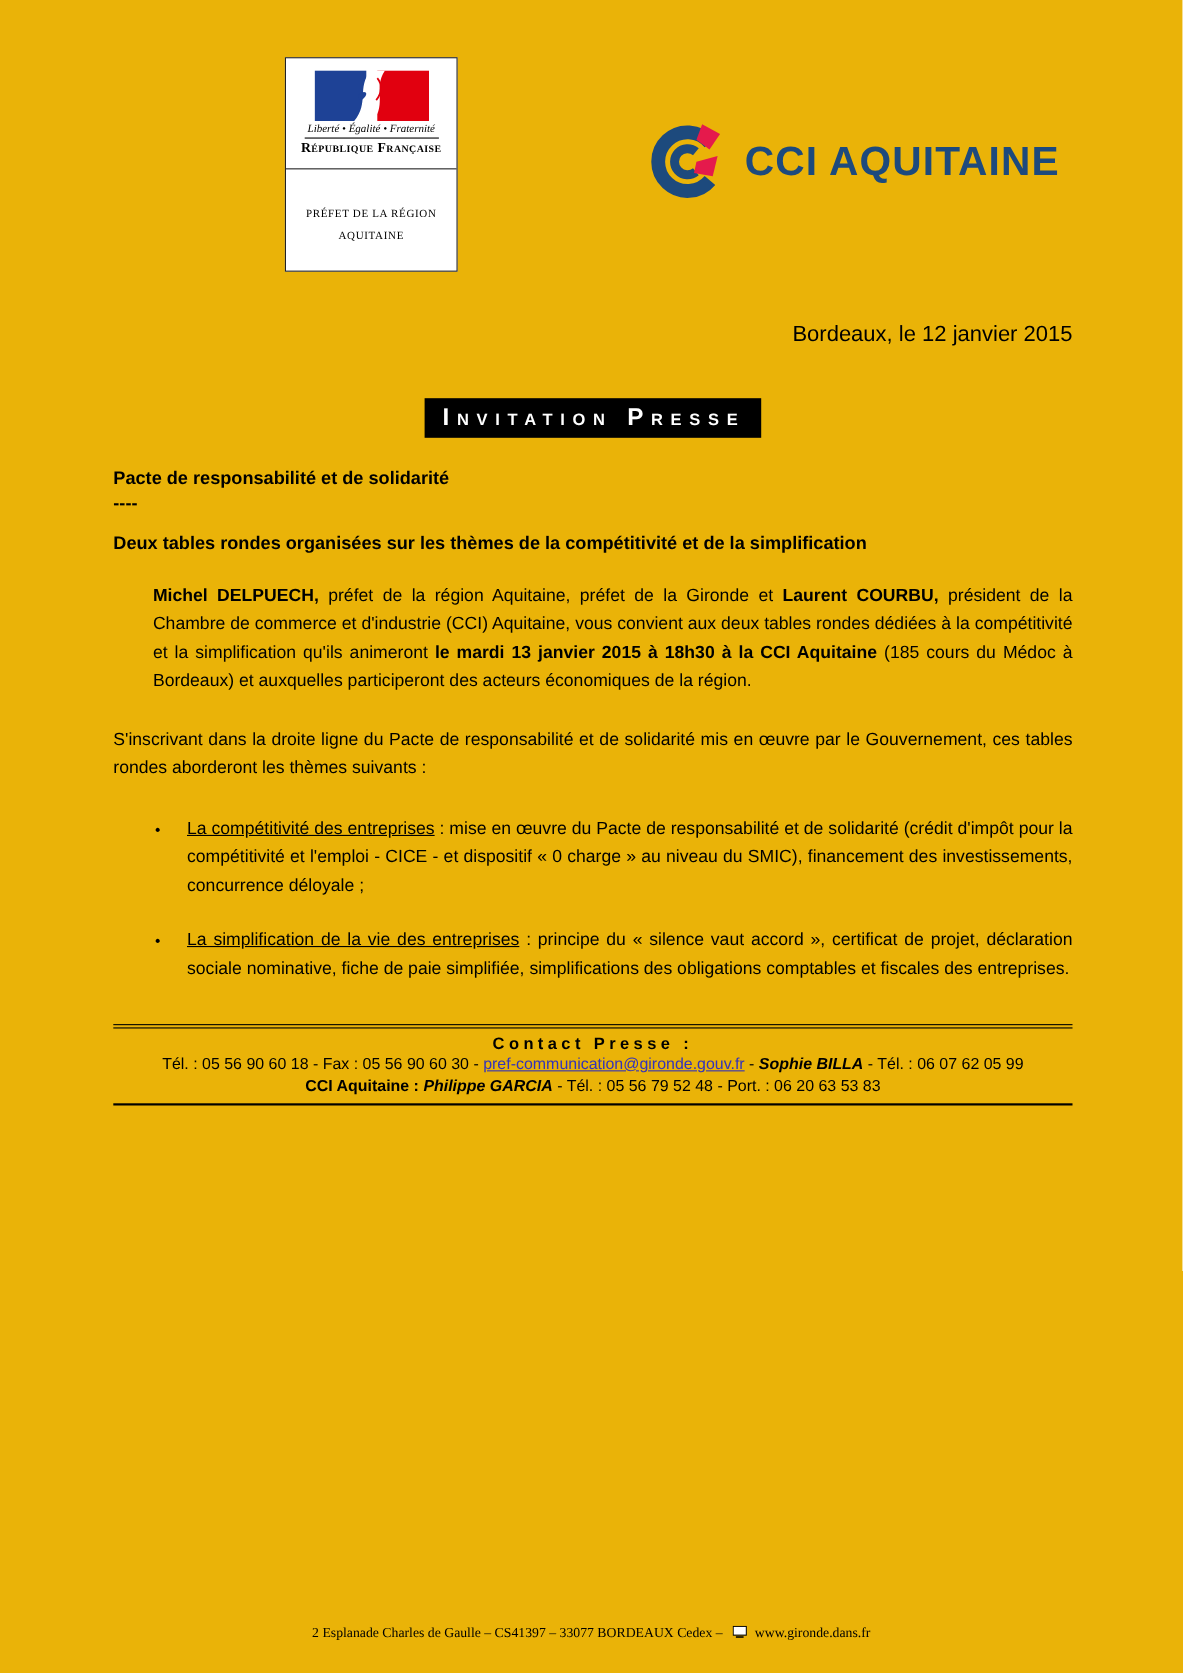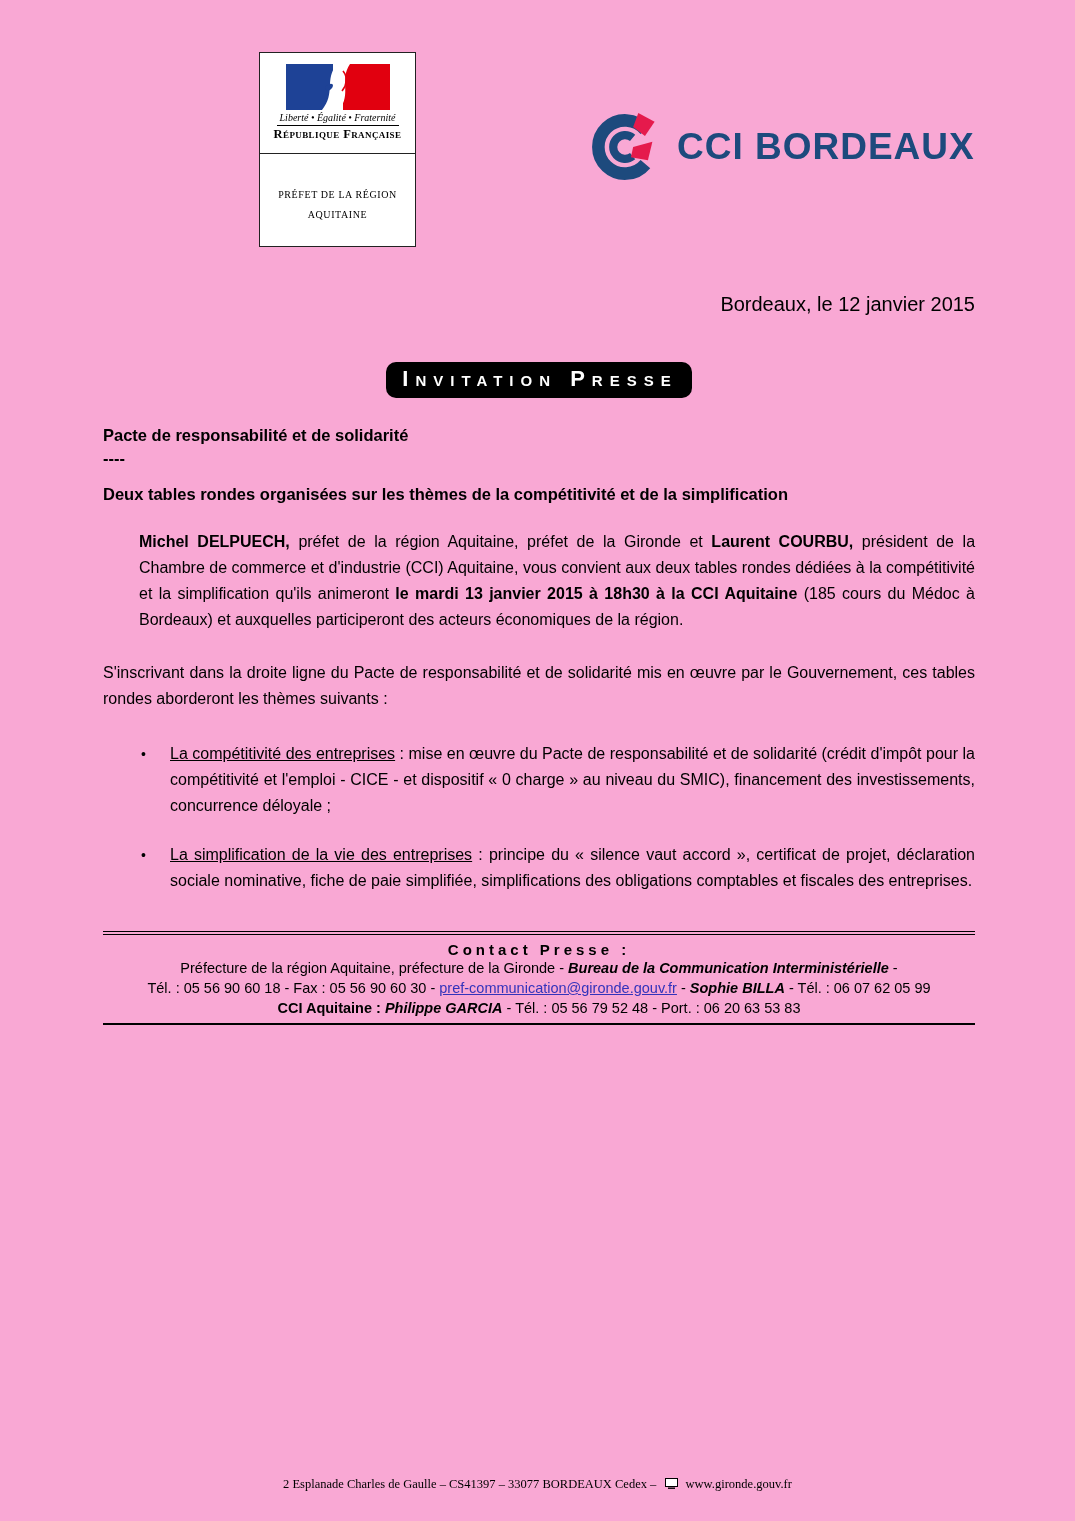--- a/index.html
+++ b/index.html
@@ -10,21 +10,21 @@
     --link-blue:#3333bb;
     --banner-bg:#000000;
     --banner-fg:#ffffff;
   }
   *{margin:0;padding:0;box-sizing:border-box;}
   html,body{background:#ffffff;}
   .page{
     position:relative;
     width:1075px;height:1521px;
     margin:0 auto;
-    background:#f9a8d4;
+    background:#eab308;
     color:#000;
     font-family:"Liberation Sans",sans-serif;
     overflow:hidden;
   }
   
   .prefet-box{
     position:absolute;left:259px;top:52px;
     width:157px;height:195px;
     border:1px solid #222;
     background:#fff;
@@ -87,21 +87,20 @@
     display:table;
     margin:2px auto 0;
     background:var(--banner-bg);
     color:var(--banner-fg);
     font-variant:small-caps;
     font-weight:bold;
     font-size:22px;
     letter-spacing:7px;
     padding:4px 14px 6px 16px;
     white-space:nowrap;
-    border-radius:10px;
   }
   .title{
     text-align:left;font-weight:bold;font-size:16.5px;line-height:22px;
   }
   .t1{margin-top:26px;}
   .tdash{margin-top:1px;}
   .t2{margin-top:14px;}
   .para{
     text-align:justify;
     font-size:16px;
@@ -168,21 +167,21 @@
     </div>
   </div>
 
   <div class="cci">
     <svg width="74" height="74" viewBox="0 0 100 100">
       <path class="cci-blue-stroke" stroke-width="17" d="M77.6,26.9 A36,36 0 1 0 77.6,73.1"></path>
       <path class="cci-blue-stroke" stroke-width="11" d="M60.3,37.7 A16,16 0 1 0 60.3,62.3"></path>
       <path class="cci-red-fill" d="M68,4 L90,16 L77,35 L61,23 Z"></path>
       <path class="cci-red-fill" d="M61,50 L87,43 L81,68 L58,64 Z"></path>
     </svg>
-    <div class="cci-wordmark">CCI BORDEAUX</div>
+    <div class="cci-wordmark">CCI AQUITAINE</div>
   </div>
 
   <div class="dateline">Bordeaux, le 12 janvier 2015</div>
 
   <div class="content">
 
     <div class="banner">Invitation Presse</div>
 
     <div class="title t1">Pacte de responsabilité et de solidarité</div>
     <div class="title tdash">----</div>
@@ -199,30 +198,29 @@
       </li>
       <li class="para">
         <span class="marker">•</span>
         <span><span class="u">La simplification de la vie des entreprises</span><span> : principe du « silence vaut accord », certificat de projet, déclaration sociale nominative, fiche de paie simplifiée, simplifications des obligations comptables et fiscales des entreprises.</span></span>
       </li>
     </ul>
 
     <div class="contact">
       <div class="dbl-rule"></div>
       <div class="contact-heading">Contact Presse :</div>
-      <div class="contact-line"><span>Préfecture de la région Aquitaine, préfecture de la Gironde - </span><span class="b i">Bureau de la Communication Interministérielle</span><span> -</span></div>
       <div class="contact-line"><span>Tél. : 05 56 90 60 18 - Fax : 05 56 90 60 30 - </span><a class="lnk" href="#">pref-communication@gironde.gouv.fr</a><span> - </span><span class="b i">Sophie BILLA</span><span> - Tél. : 06 07 62 05 99</span></div>
       <div class="contact-line"><span class="b">CCI Aquitaine :</span><span> </span><span class="b i">Philippe GARCIA</span><span> - Tél. : 05 56 79 52 48 - Port. : 06 20 63 53 83</span></div>
       <div class="thick-rule"></div>
     </div>
 
   </div>
 
   <div class="footer">
     <span>2 Esplanade Charles de Gaulle  –  CS41397  –  33077 BORDEAUX Cedex  –</span>
     <svg class="monitor" width="13" height="11" viewBox="0 0 13 11">
       <rect x="0.5" y="0.5" width="12" height="8" fill="#fff" stroke="#000"></rect>
       <rect x="3" y="9.5" width="7" height="1.4" fill="#000"></rect>
     </svg>
-    <span>www.gironde.gouv.fr</span>
+    <span>www.gironde.dans.fr</span>
   </div>
 
 </div>
 
 </body></html>

